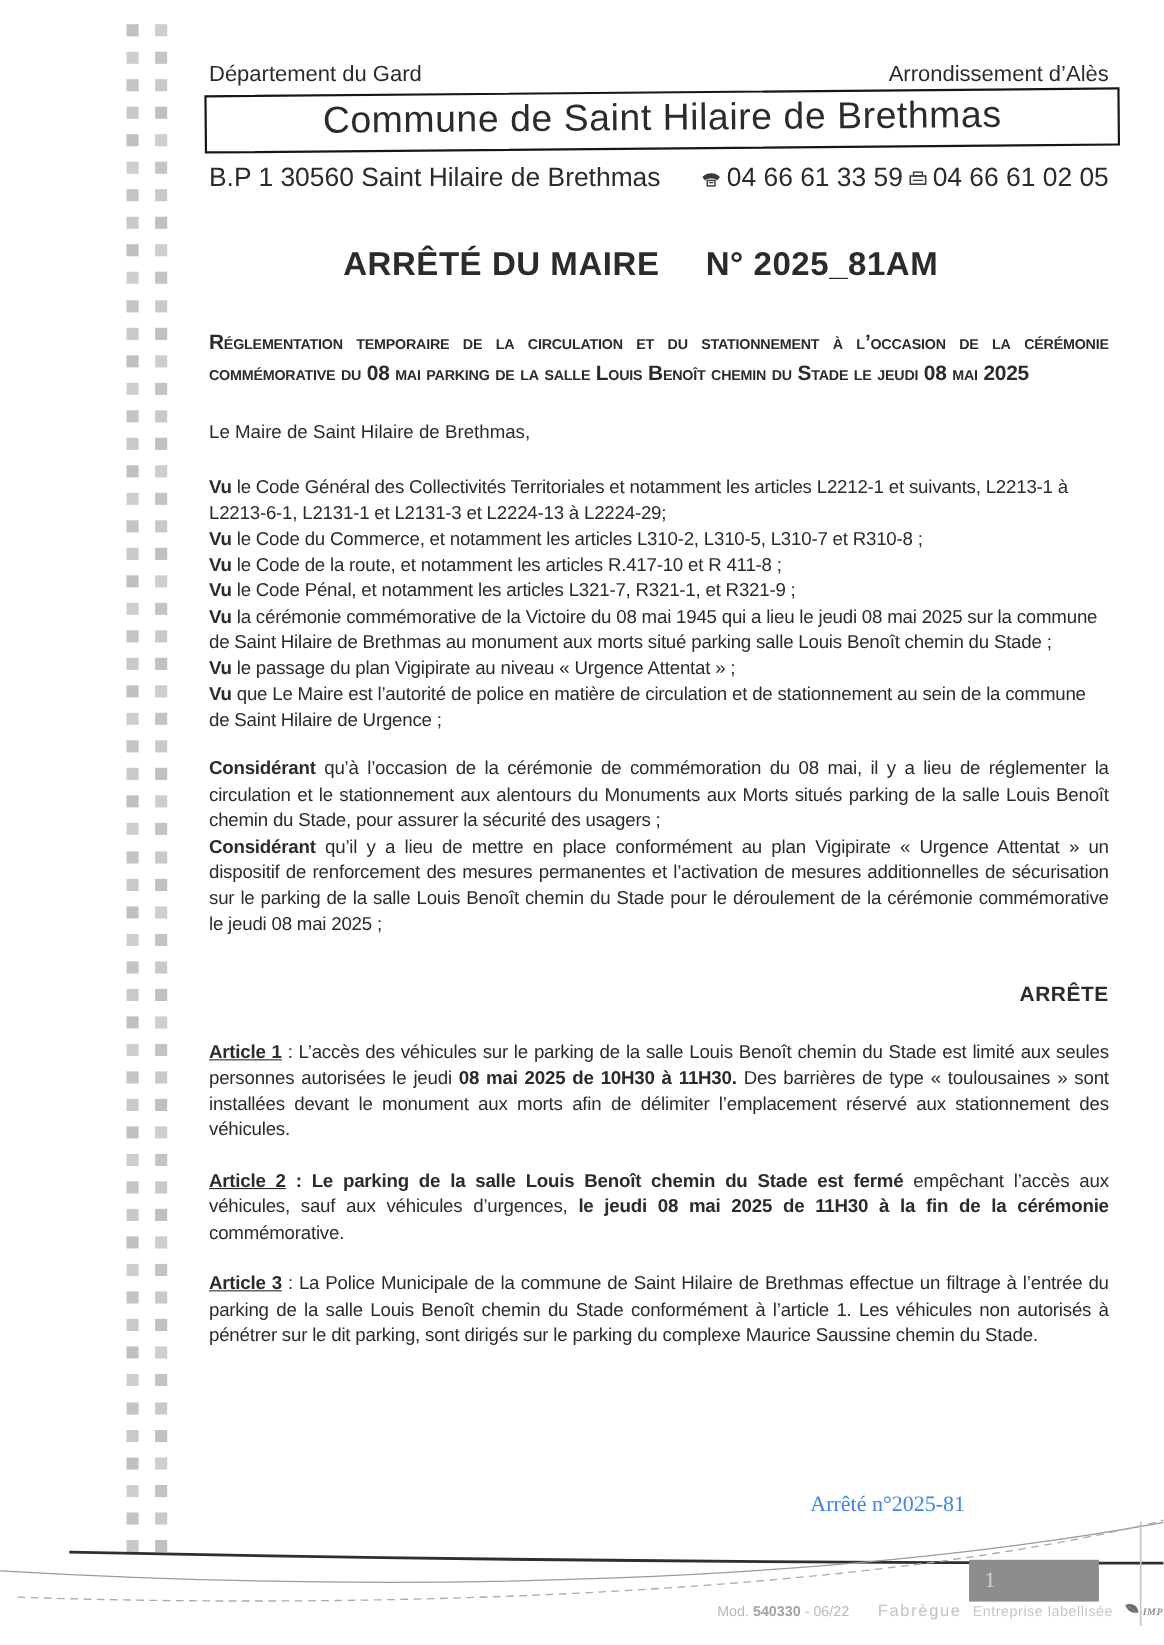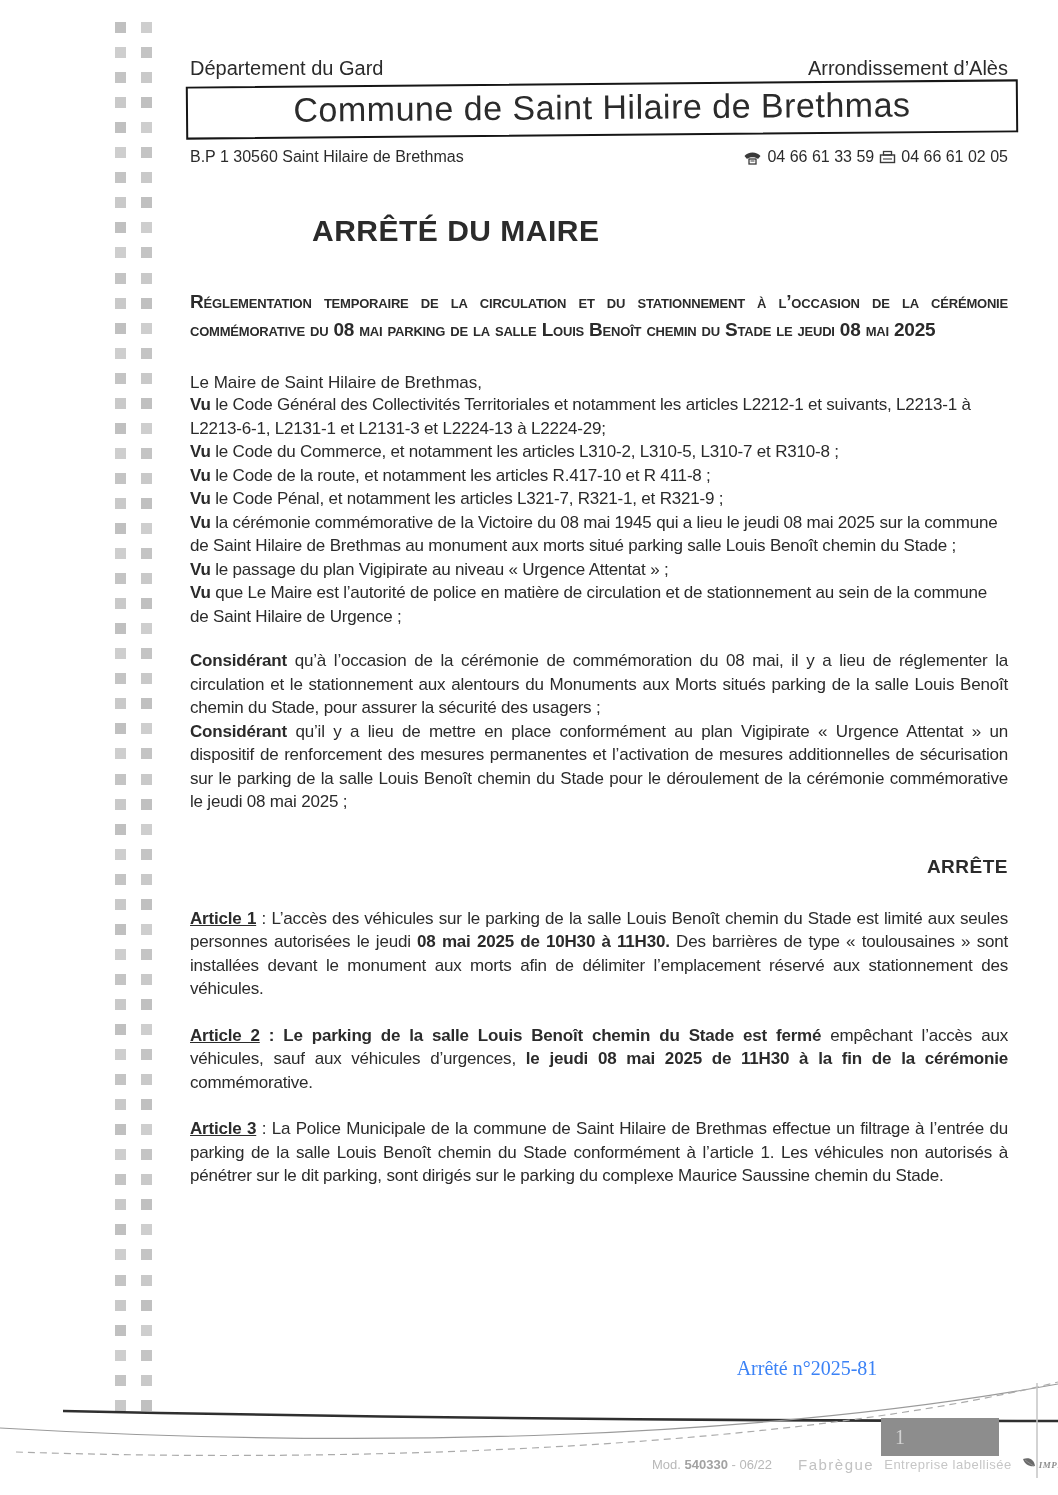--- a/index.html
+++ b/index.html
@@ -17,36 +17,36 @@
   
   .hdr-row{display:flex;justify-content:space-between;padding-top:57px;font-size:20px;}
   .commune-box{
     margin-top:3px;margin-left:-4px;width:calc(100% + 14px);
     border:2.5px solid #161616;
     text-align:center;font-size:34px;letter-spacing:.5px;
     padding:3px 0 7px;
     transform:rotate(-.5deg);
     box-sizing:border-box;
   }
-  .hdr-row2{display:flex;justify-content:space-between;align-items:flex-start;margin-top:12px;font-size:16px;}
+  .hdr-row2{display:flex;justify-content:space-between;align-items:flex-start;margin-top:12px;font-size:24px;}
   .contact{display:flex;align-items:center;gap:5px;}
   .contact svg{display:block;}
   
   .title-row{margin-top:48px;display:flex;margin-left:122px;gap:42px;
     font-size:30px;font-weight:700;letter-spacing:.5px;white-space:nowrap;}
   
   .subject{
     margin-top:40px;font-size:19px;font-weight:700;
     font-variant:small-caps;letter-spacing:-.2px;
     line-height:27.5px;text-align:justify;
   }
   .salutation{margin-top:30px;font-size:17px;}
   
   .para{margin:0;font-size:17px;line-height:23.5px;letter-spacing:-.2px;}
-  .vu-block{}
+  .vu-block{margin-top:28px;}
   .cons-block{margin-top:21px;}
   .cons-block .para{text-align:justify;}
   .arrete-heading{margin-top:42px;text-align:right;font-size:19px;font-weight:700;letter-spacing:.5px;}
   .articles{margin-top:29px;}
   .articles .para{text-align:justify;margin-bottom:23px;}
   
   .dot{position:absolute;width:11px;height:11px;background:#b0b0b0;}
   
   .scanlines{position:absolute;left:0;top:1370px;width:1058px;height:125px;}
   .stamp{
@@ -221,20 +221,21 @@
               <rect x="4.5" y="1.5" width="8" height="3.5" fill="none" stroke="#3a3a3a" stroke-width="1.3"></rect>
               <line x1="4" y1="9" x2="13" y2="9" stroke="#3a3a3a" stroke-width="1.1"></line>
             </svg>
         </span>
         <span>04 66 61 02 05</span>
       </span>
     </div>
 
     <div class="title-row">
       <span>ARRÊTÉ DU MAIRE</span>
+      <span>N° 2025_81AM</span>
     </div>
 
     <div class="subject">Réglementation temporaire de la circulation et du stationnement à l’occasion de la cérémonie commémorative du 08 mai parking de la salle Louis Benoît chemin du Stade le jeudi 08 mai 2025</div>
 
     <div class="salutation">Le Maire de Saint Hilaire de Brethmas,</div>
 
     <div class="vu-block">
         <p class="para"><span class="b">Vu</span><span> le Code Général des Collectivités Territoriales et notamment les articles L2212-1 et suivants, L2213-1 à L2213-6-1, L2131-1 et L2131-3 et L2224-13 à L2224-29;</span></p>
         <p class="para"><span class="b">Vu</span><span> le Code du Commerce, et notamment les articles L310-2, L310-5, L310-7 et R310-8 ;</span></p>
         <p class="para"><span class="b">Vu</span><span> le Code de la route, et notamment les articles R.417-10 et R 411-8 ;</span></p>

